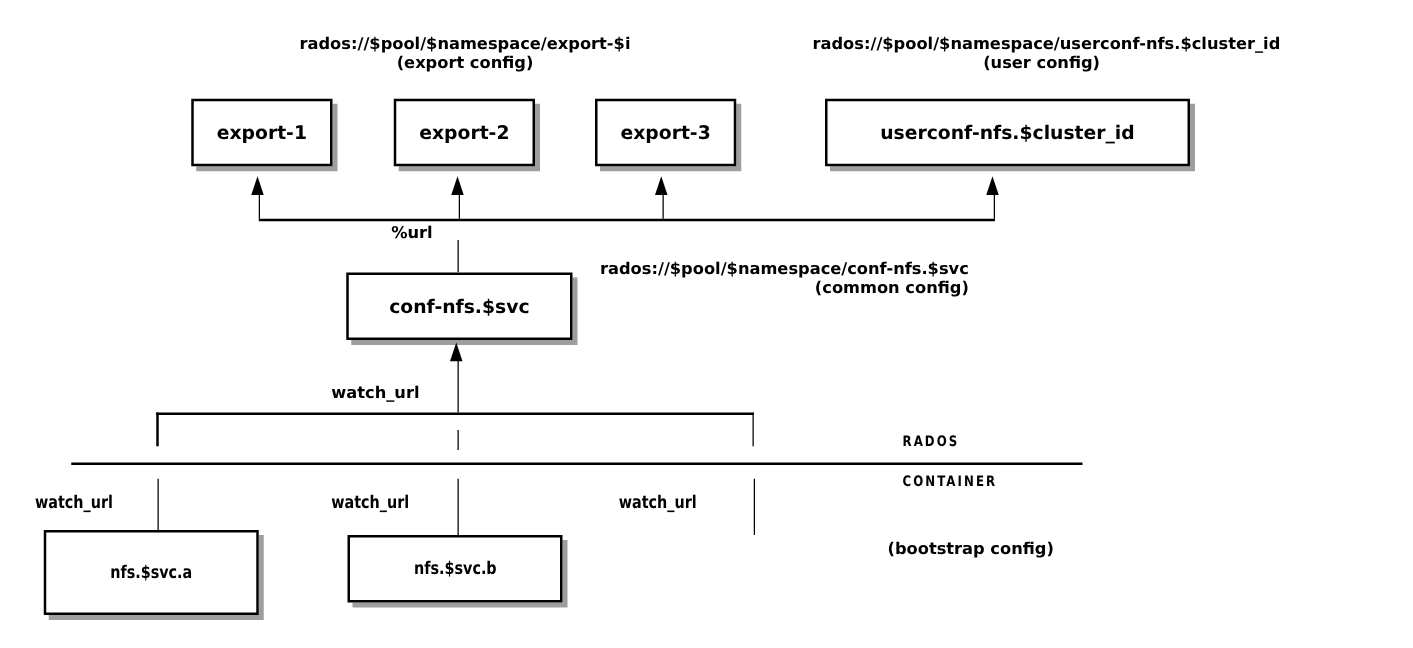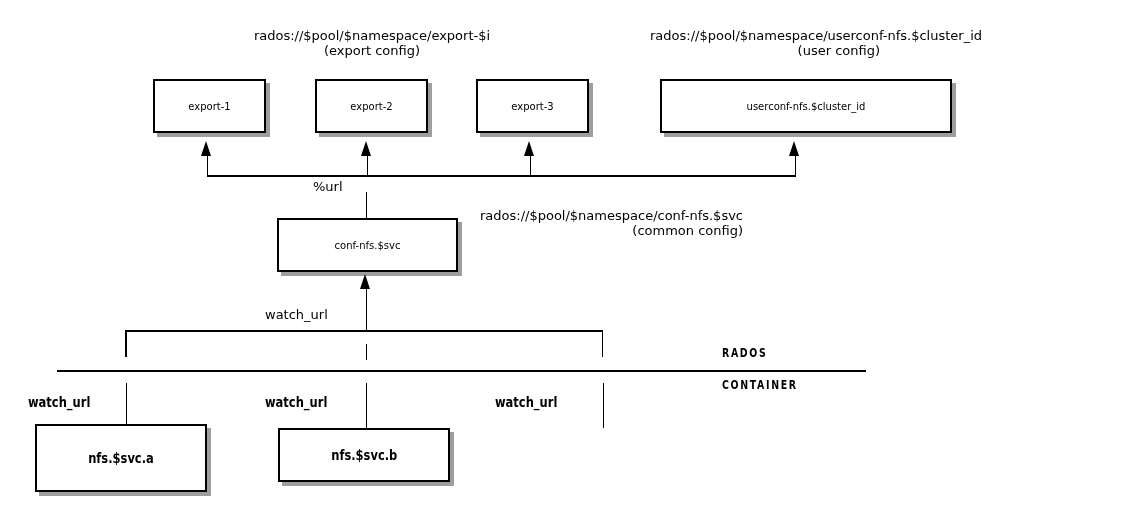--- a/index.html
+++ b/index.html
@@ -4,23 +4,23 @@
 <style>
   html,body{margin:0;padding:0;background:#ffffff;}
   #canvas{
     position:relative;width:1130px;height:518px;background:#ffffff;
     font-family:"DejaVu Sans", sans-serif;color:#000;overflow:hidden;
   }
   .box{
     position:absolute;background:#ffffff;border:2px solid #000;
     box-shadow:4px 4px 0 #9e9e9e;
     display:flex;align-items:center;justify-content:center;
-    font-size:10px;font-weight:normal;white-space:nowrap;box-sizing:border-box;
+    font-size:15px;font-weight:bold;white-space:nowrap;box-sizing:border-box;
   }
-  .lbl{position:absolute;font-size:13px;font-weight:normal;white-space:nowrap;line-height:15px;}
+  .lbl{position:absolute;font-size:13px;font-weight:bold;white-space:nowrap;line-height:15px;}
   .center{text-align:center;}
   .hline{position:absolute;height:1.5px;background:#000;}
   .vline{position:absolute;width:1.5px;background:#000;}
   .arrow-up{
     position:absolute;width:0;height:0;
     border-left:5.5px solid transparent;border-right:5.5px solid transparent;
     border-bottom:15px solid #000;
   }
   .narrow{display:inline-block;transform:scaleX(0.82);transform-origin:center;}
   .narrow-l{display:inline-block;transform:scaleX(0.82);transform-origin:left center;}
@@ -113,15 +113,16 @@
   </div>
 
   <div class="box sysfont" style="left:35px;top:424px;width:172px;height:68px;">
     <span class="narrow">nfs.$svc.a</span>
   </div>
   <div class="box sysfont" style="left:278px;top:428px;width:172px;height:54px;">
     <span class="narrow">nfs.$svc.b</span>
   </div>
 
   <div class="lbl" style="left:710px;top:432px;">
+    <div>(bootstrap config)</div>
   </div>
 
 </div>
 
 </body></html>

